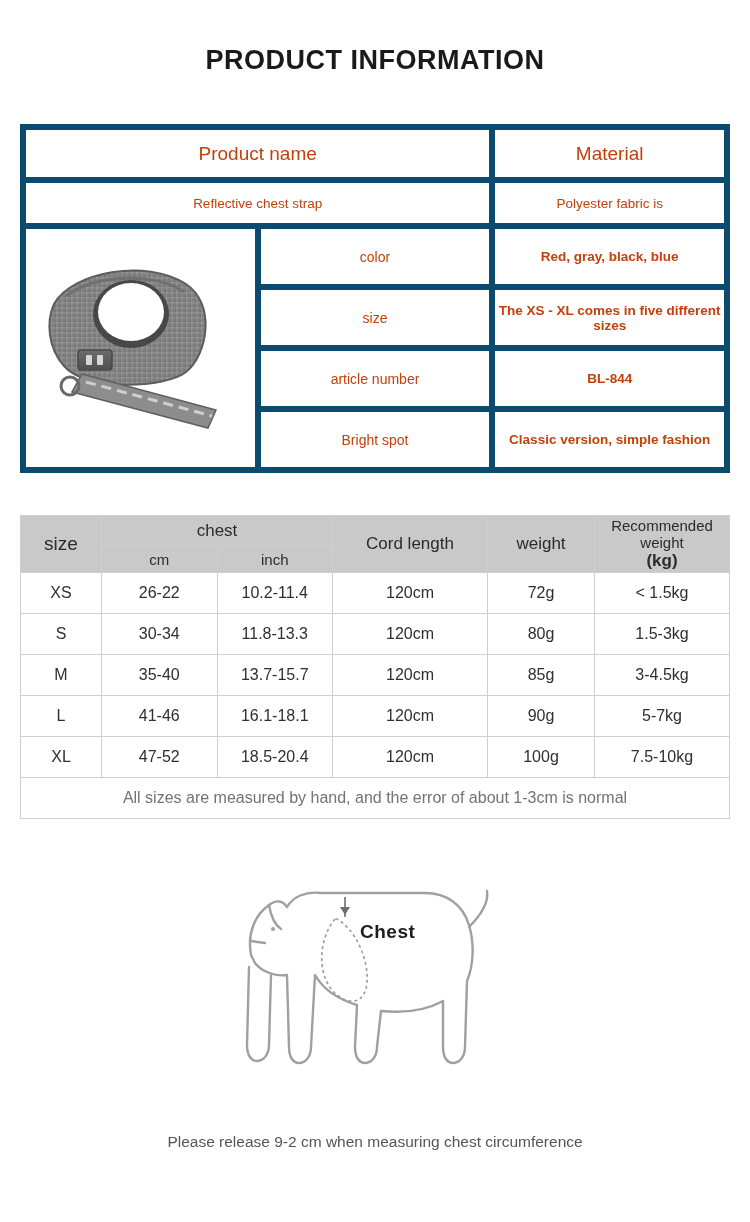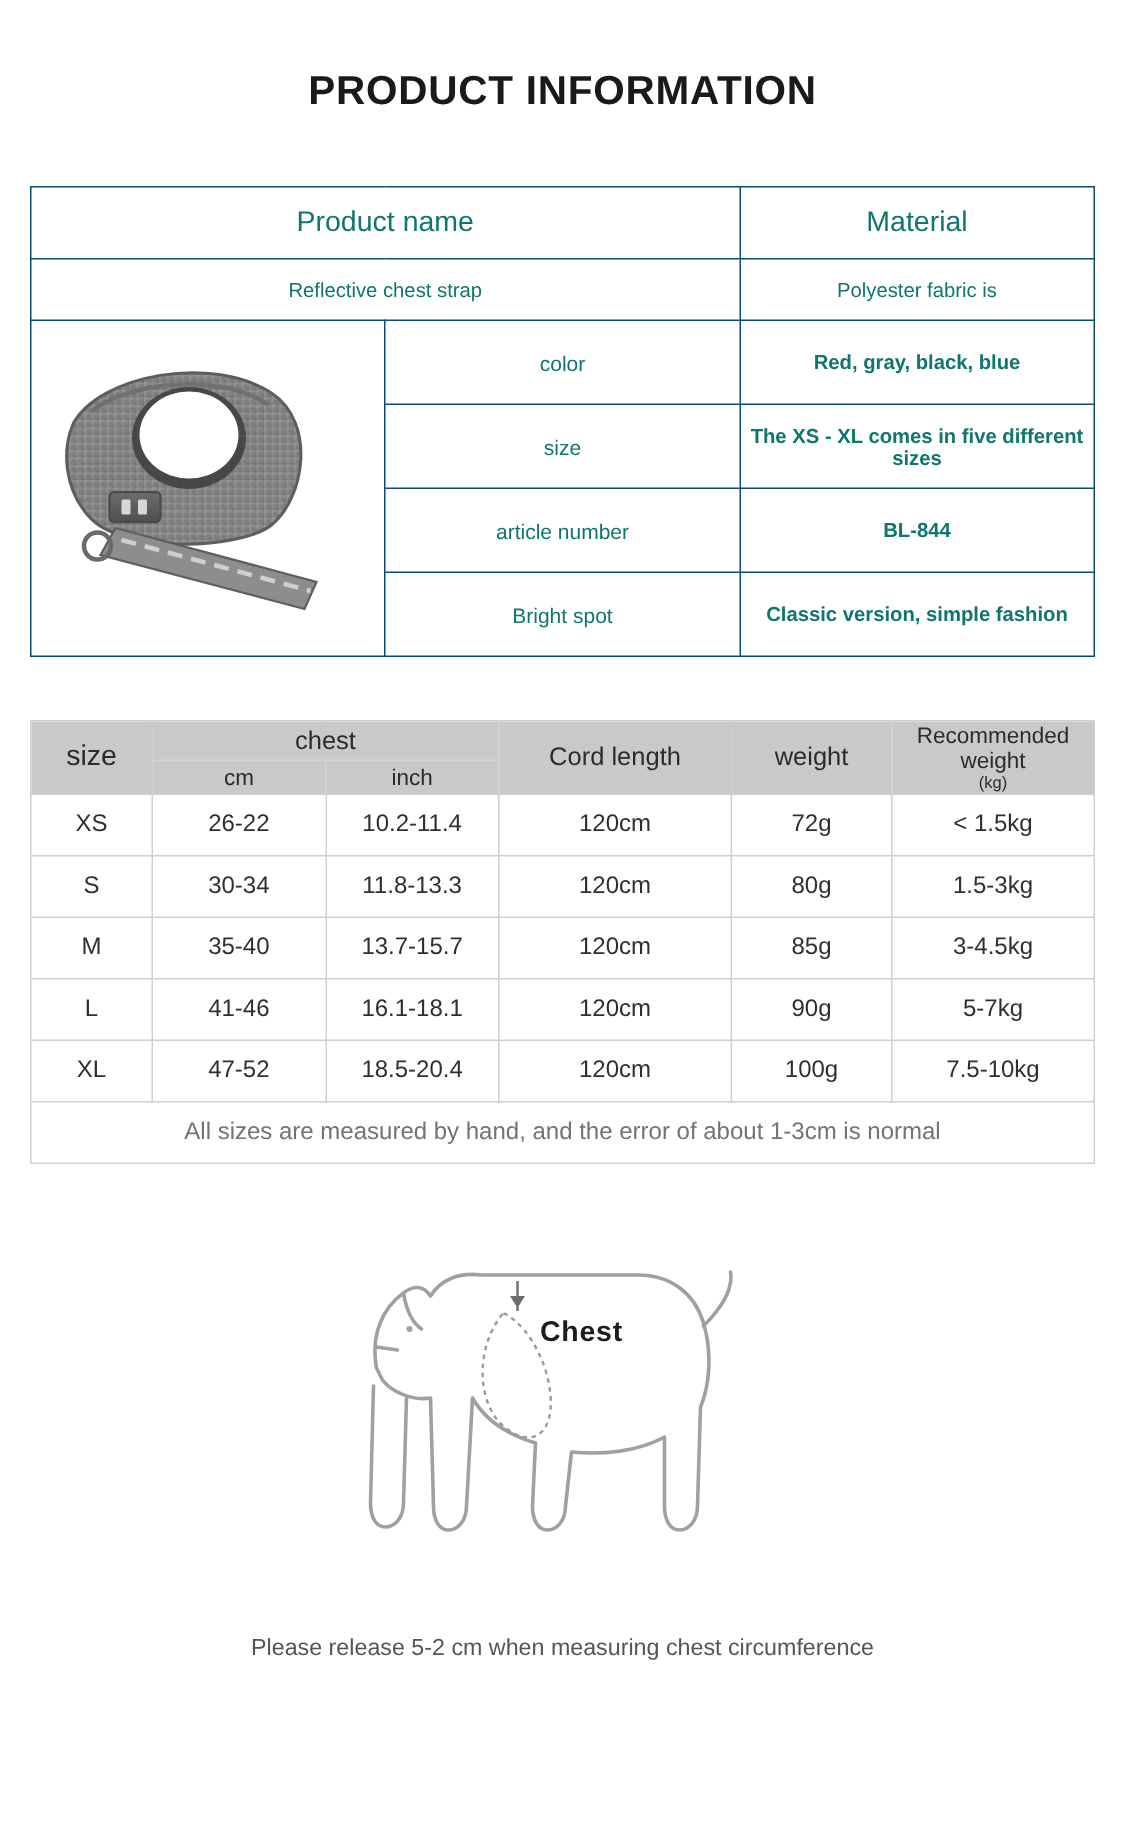--- a/index.html
+++ b/index.html
@@ -33,24 +33,24 @@
   }
 
   
   .info-table {
     width: 710px;
     margin: 44px auto 0 auto;
     border-collapse: collapse;
     table-layout: fixed;
   }
   .info-table td {
-    border: 1px solid #0c4a6e;
+    border: 6px solid #0c4a6e;
     text-align: center;
     vertical-align: middle;
-    color: #0f766e;
+    color: #c2410c;
   }
   .info-head {
     font-size: 19px;
     height: 45px;
     color: #2a2a2a;
   }
   .info-sub {
     font-size: 13.5px;
     height: 38px;
   }
@@ -90,21 +90,21 @@
     font-weight: normal;
     color: #2f2f2f;
   }
   .size-table thead td, .size-table thead th {
     background: #c9c9c9;
     color: #2b2b2b;
   }
   .hdr-big { font-size: 19px; }
   .hdr-mid { font-size: 17px; }
   .hdr-small { font-size: 15px; }
-  .hdr-tiny { font-size: 11px; }
+  .hdr-tiny { font-size: 17px; font-weight: bold; }
   .size-table tbody td {
     height: 38px;
     font-size: 16px;
   }
   .col-size { width: 78px; }
   .col-cm { width: 120px; }
   .col-inch { width: 124px; }
   .col-cord { width: 152px; }
   .col-weight { width: 104px; }
   .col-rec { width: 132px; }
@@ -317,16 +317,16 @@
 
       <g fill="none" stroke="#9a9a9a" stroke-width="1.6" stroke-dasharray="3 3">
         <path d="M110 48 C92 70 92 108 112 124 C128 136 140 130 142 112 C144 88 130 58 112 48 Z"></path>
       </g>
 
       <g stroke="#6e6e6e" stroke-width="1.6" fill="none">
         <path d="M120 26 L120 46"></path>
         <path d="M115 36 L120 44 L125 36" fill="#6e6e6e" stroke="none"></path>
       </g>
     </svg>
-    <div class="diagram-note">Please release 5-2 cm when measuring chest circumference</div>
+    <div class="diagram-note">Please release 9-2 cm when measuring chest circumference</div>
   </div>
 
 </div>
 
 </body></html>

